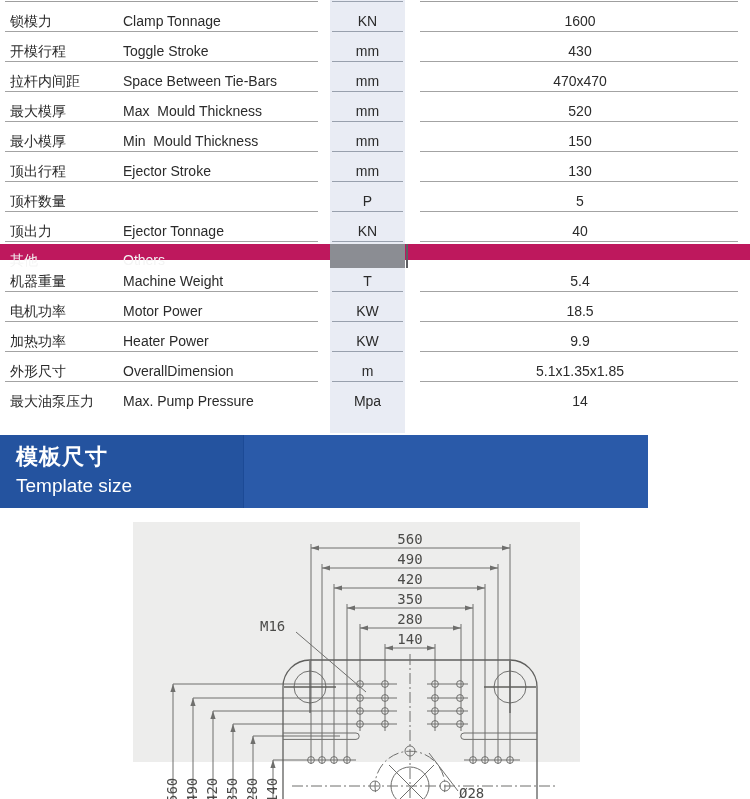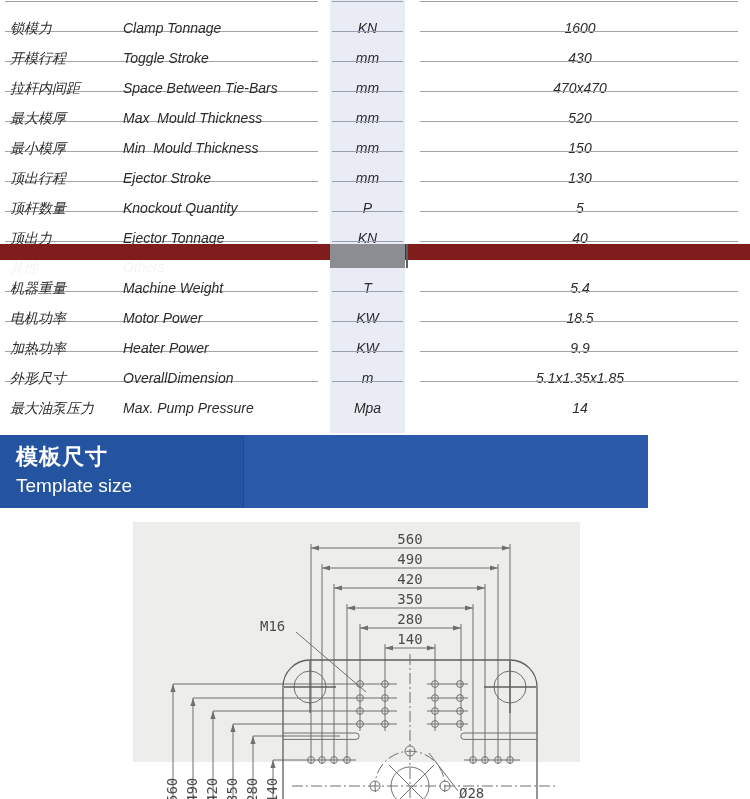--- a/index.html
+++ b/index.html
@@ -12,28 +12,28 @@
 
   
   .spec-table{position:absolute;top:2px;left:0;width:750px;z-index:1;}
   .spec-table::before{content:"";position:absolute;top:-1px;left:5px;width:313px;height:1px;background:#9f9f9f;}
   .spec-table::after{content:"";position:absolute;top:-1px;left:420px;width:318px;height:1px;background:#9f9f9f;}
   .row{position:relative;height:30px;}
   .row::before{content:"";position:absolute;bottom:0;left:5px;width:313px;height:1px;background:#a3a3a3;}
   .row::after{content:"";position:absolute;bottom:0;left:420px;width:318px;height:1px;background:#a3a3a3;}
   .row .udiv{position:absolute;bottom:0;left:332px;width:71px;height:1px;background:#98a0ad;}
   .row.noline::before,.row.noline::after,.row.noline .udiv{display:none;}
-  .cell{position:absolute;top:11px;height:30px;line-height:30px;font-size:14px;font-style:italic;}
+  .cell{position:absolute;top:4px;height:30px;line-height:30px;font-size:14px;}
   .cn{left:10px;}
   .en{left:123px;white-space:pre;text-align:right;}
   .unit{left:330px;width:75px;text-align:center;}
   .val{left:415px;width:330px;text-align:center;}
 
   
-  .section-row{position:relative;height:16px;margin:2px 0;background:#7f1d1d;}
+  .section-row{position:relative;height:16px;margin:2px 0;background:#be185d;}
   .section-row .strip-overlay{position:absolute;left:330px;top:0;width:75px;height:24px;background:#8b8d93;}
   .section-row .vline{position:absolute;left:406px;top:0;width:2px;height:24px;background:#5e5f63;}
   .section-row .cell{height:24px;line-height:24px;color:#f4f4f4;z-index:1;}
 
   
   .banner{position:absolute;left:0;top:435px;width:648px;height:73px;background:#2a5aa9;}
   .banner .left-tint{position:absolute;left:0;top:0;width:243px;height:73px;background:#24539f;}
   .banner .vdiv{position:absolute;left:243px;top:0;width:1px;height:73px;background:#1c4a96;}
   .banner .txt{position:absolute;left:16px;top:7px;color:#ffffff;z-index:1;}
   .banner .t-cn{font-size:22px;font-weight:bold;letter-spacing:1px;line-height:30px;}
@@ -91,21 +91,20 @@
   </div>
   <div class="row">
     <span class="cell cn">顶出行程</span>
     <span class="cell en">Ejector Stroke</span>
     <span class="cell unit">mm</span>
     <span class="cell val">130</span>
     <span class="udiv"></span>
   </div>
   <div class="row">
     <span class="cell cn">顶杆数量</span>
-    <span class="cell en">Knockout Quantity</span>
     <span class="cell unit">P</span>
     <span class="cell val">5</span>
     <span class="udiv"></span>
   </div>
   <div class="row">
     <span class="cell cn">顶出力</span>
     <span class="cell en">Ejector Tonnage</span>
     <span class="cell unit">KN</span>
     <span class="cell val">40</span>
     <span class="udiv"></span>

